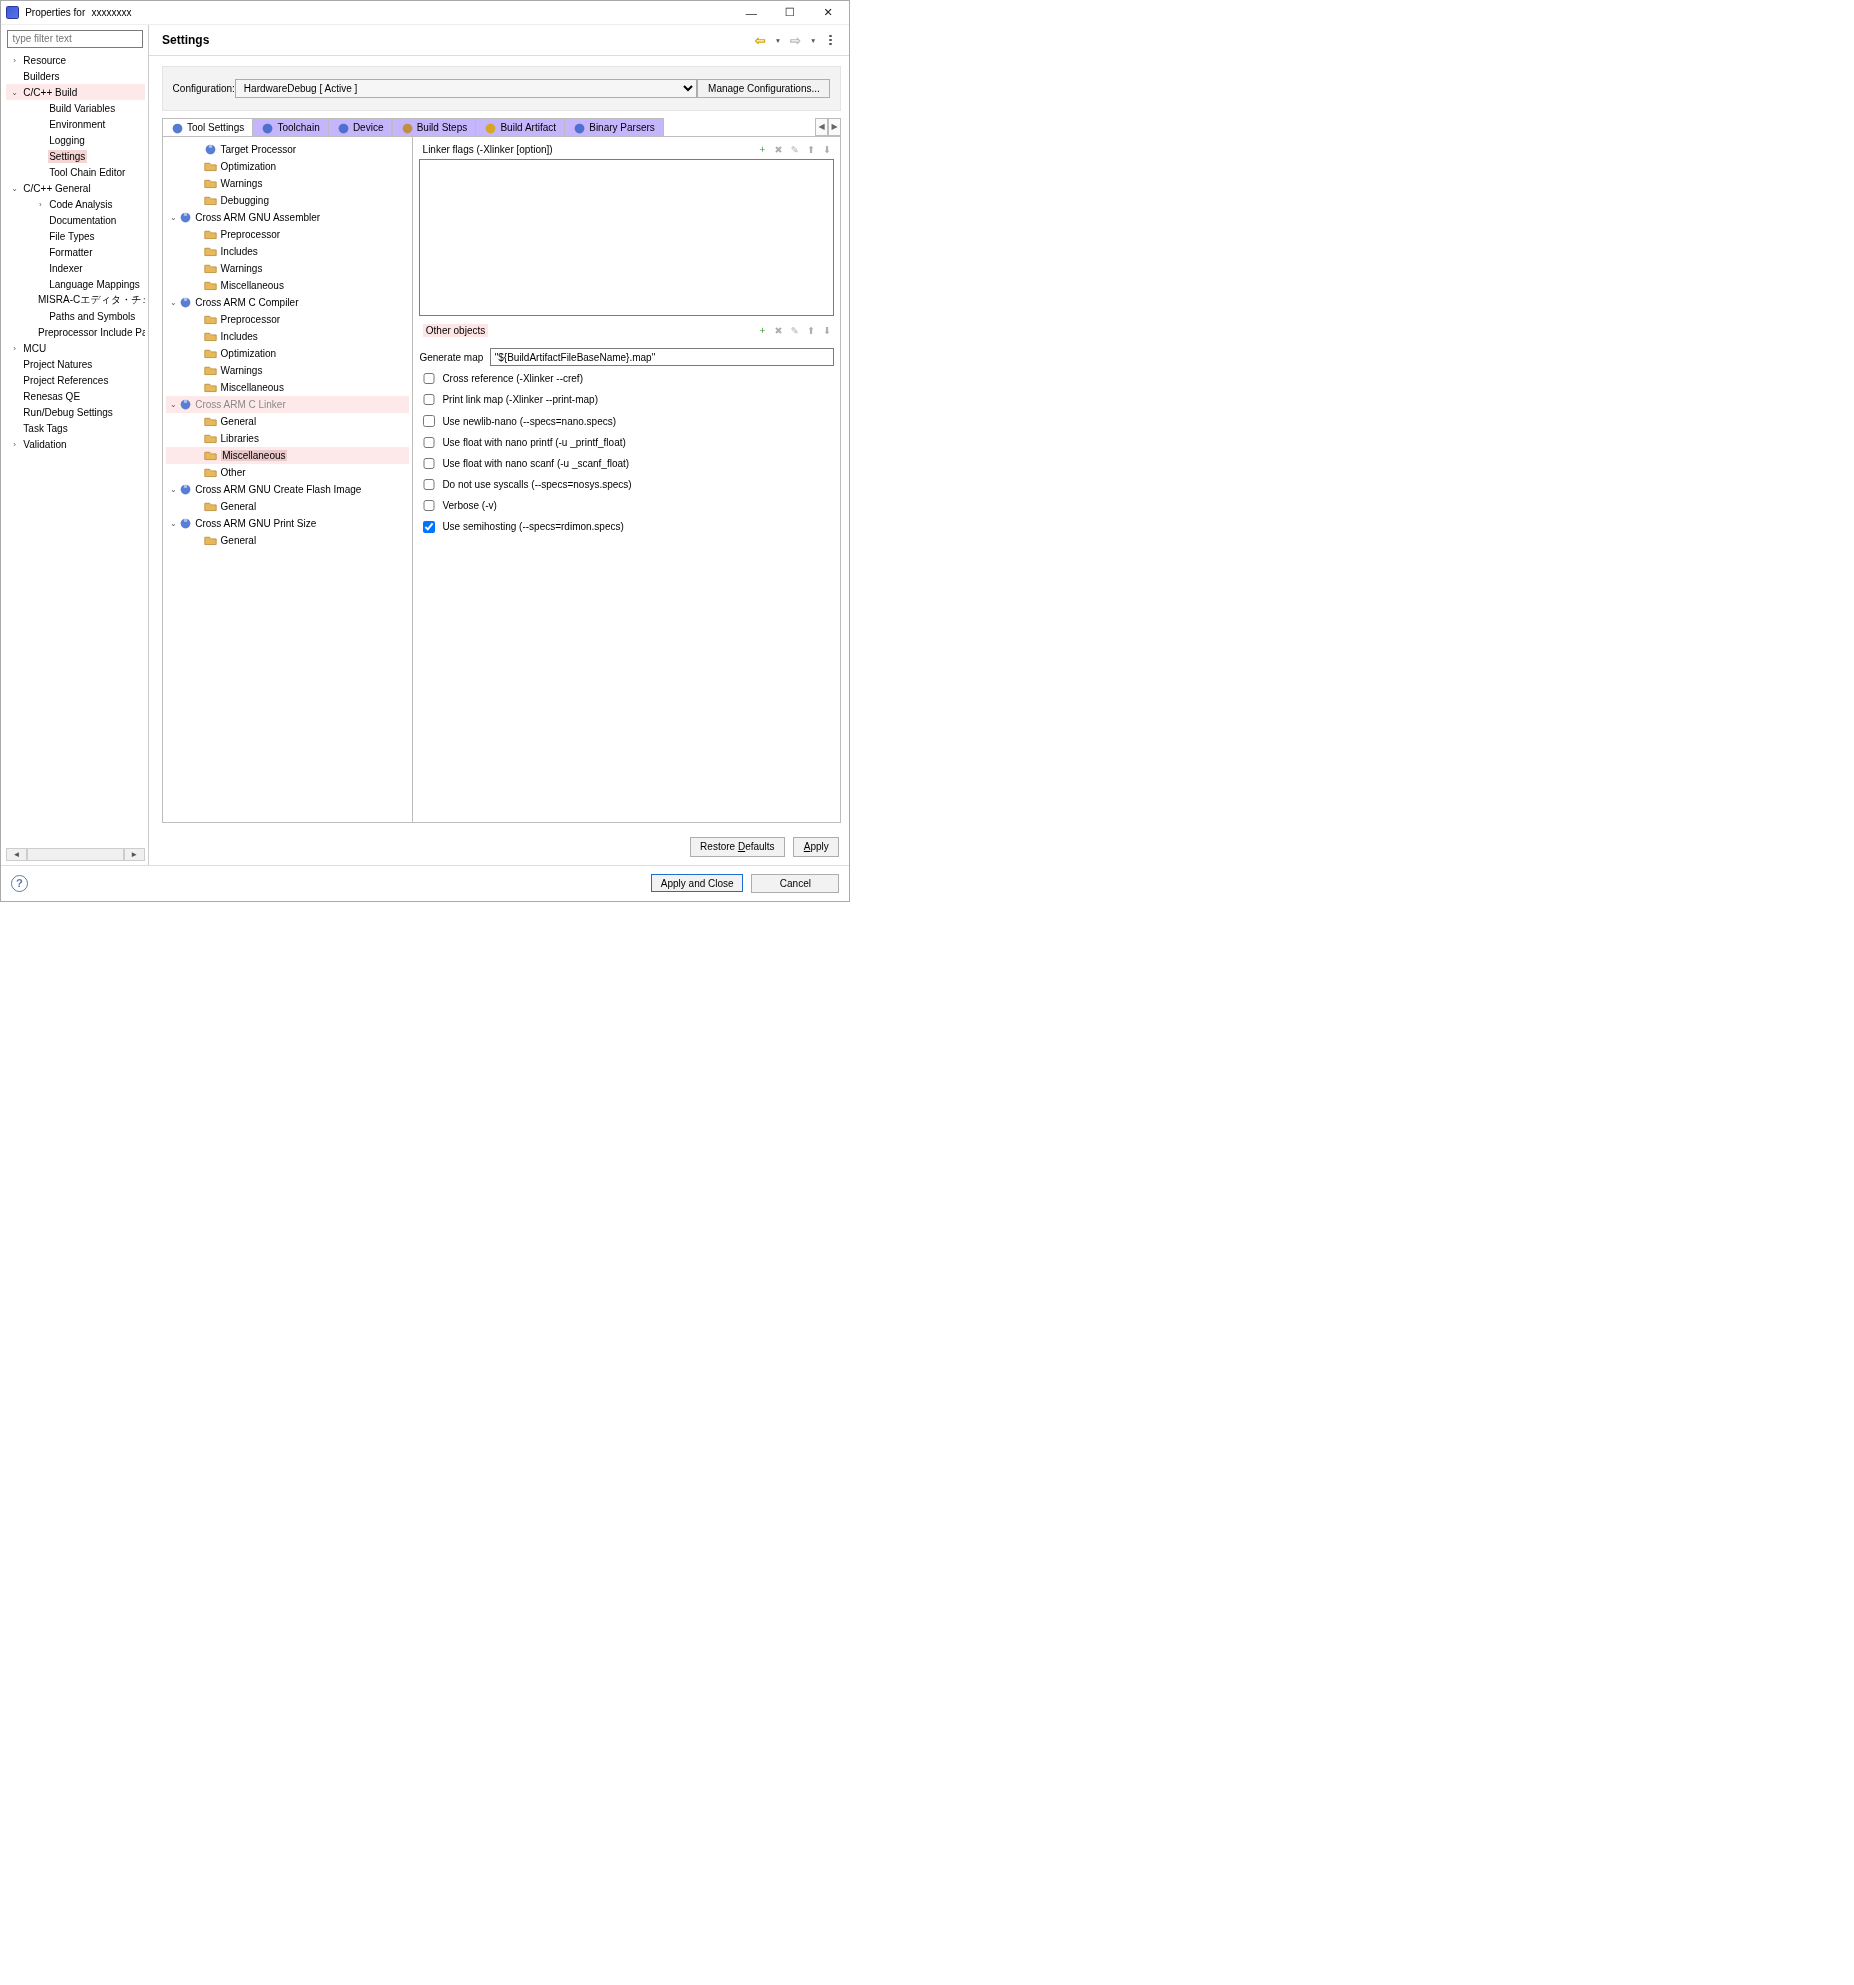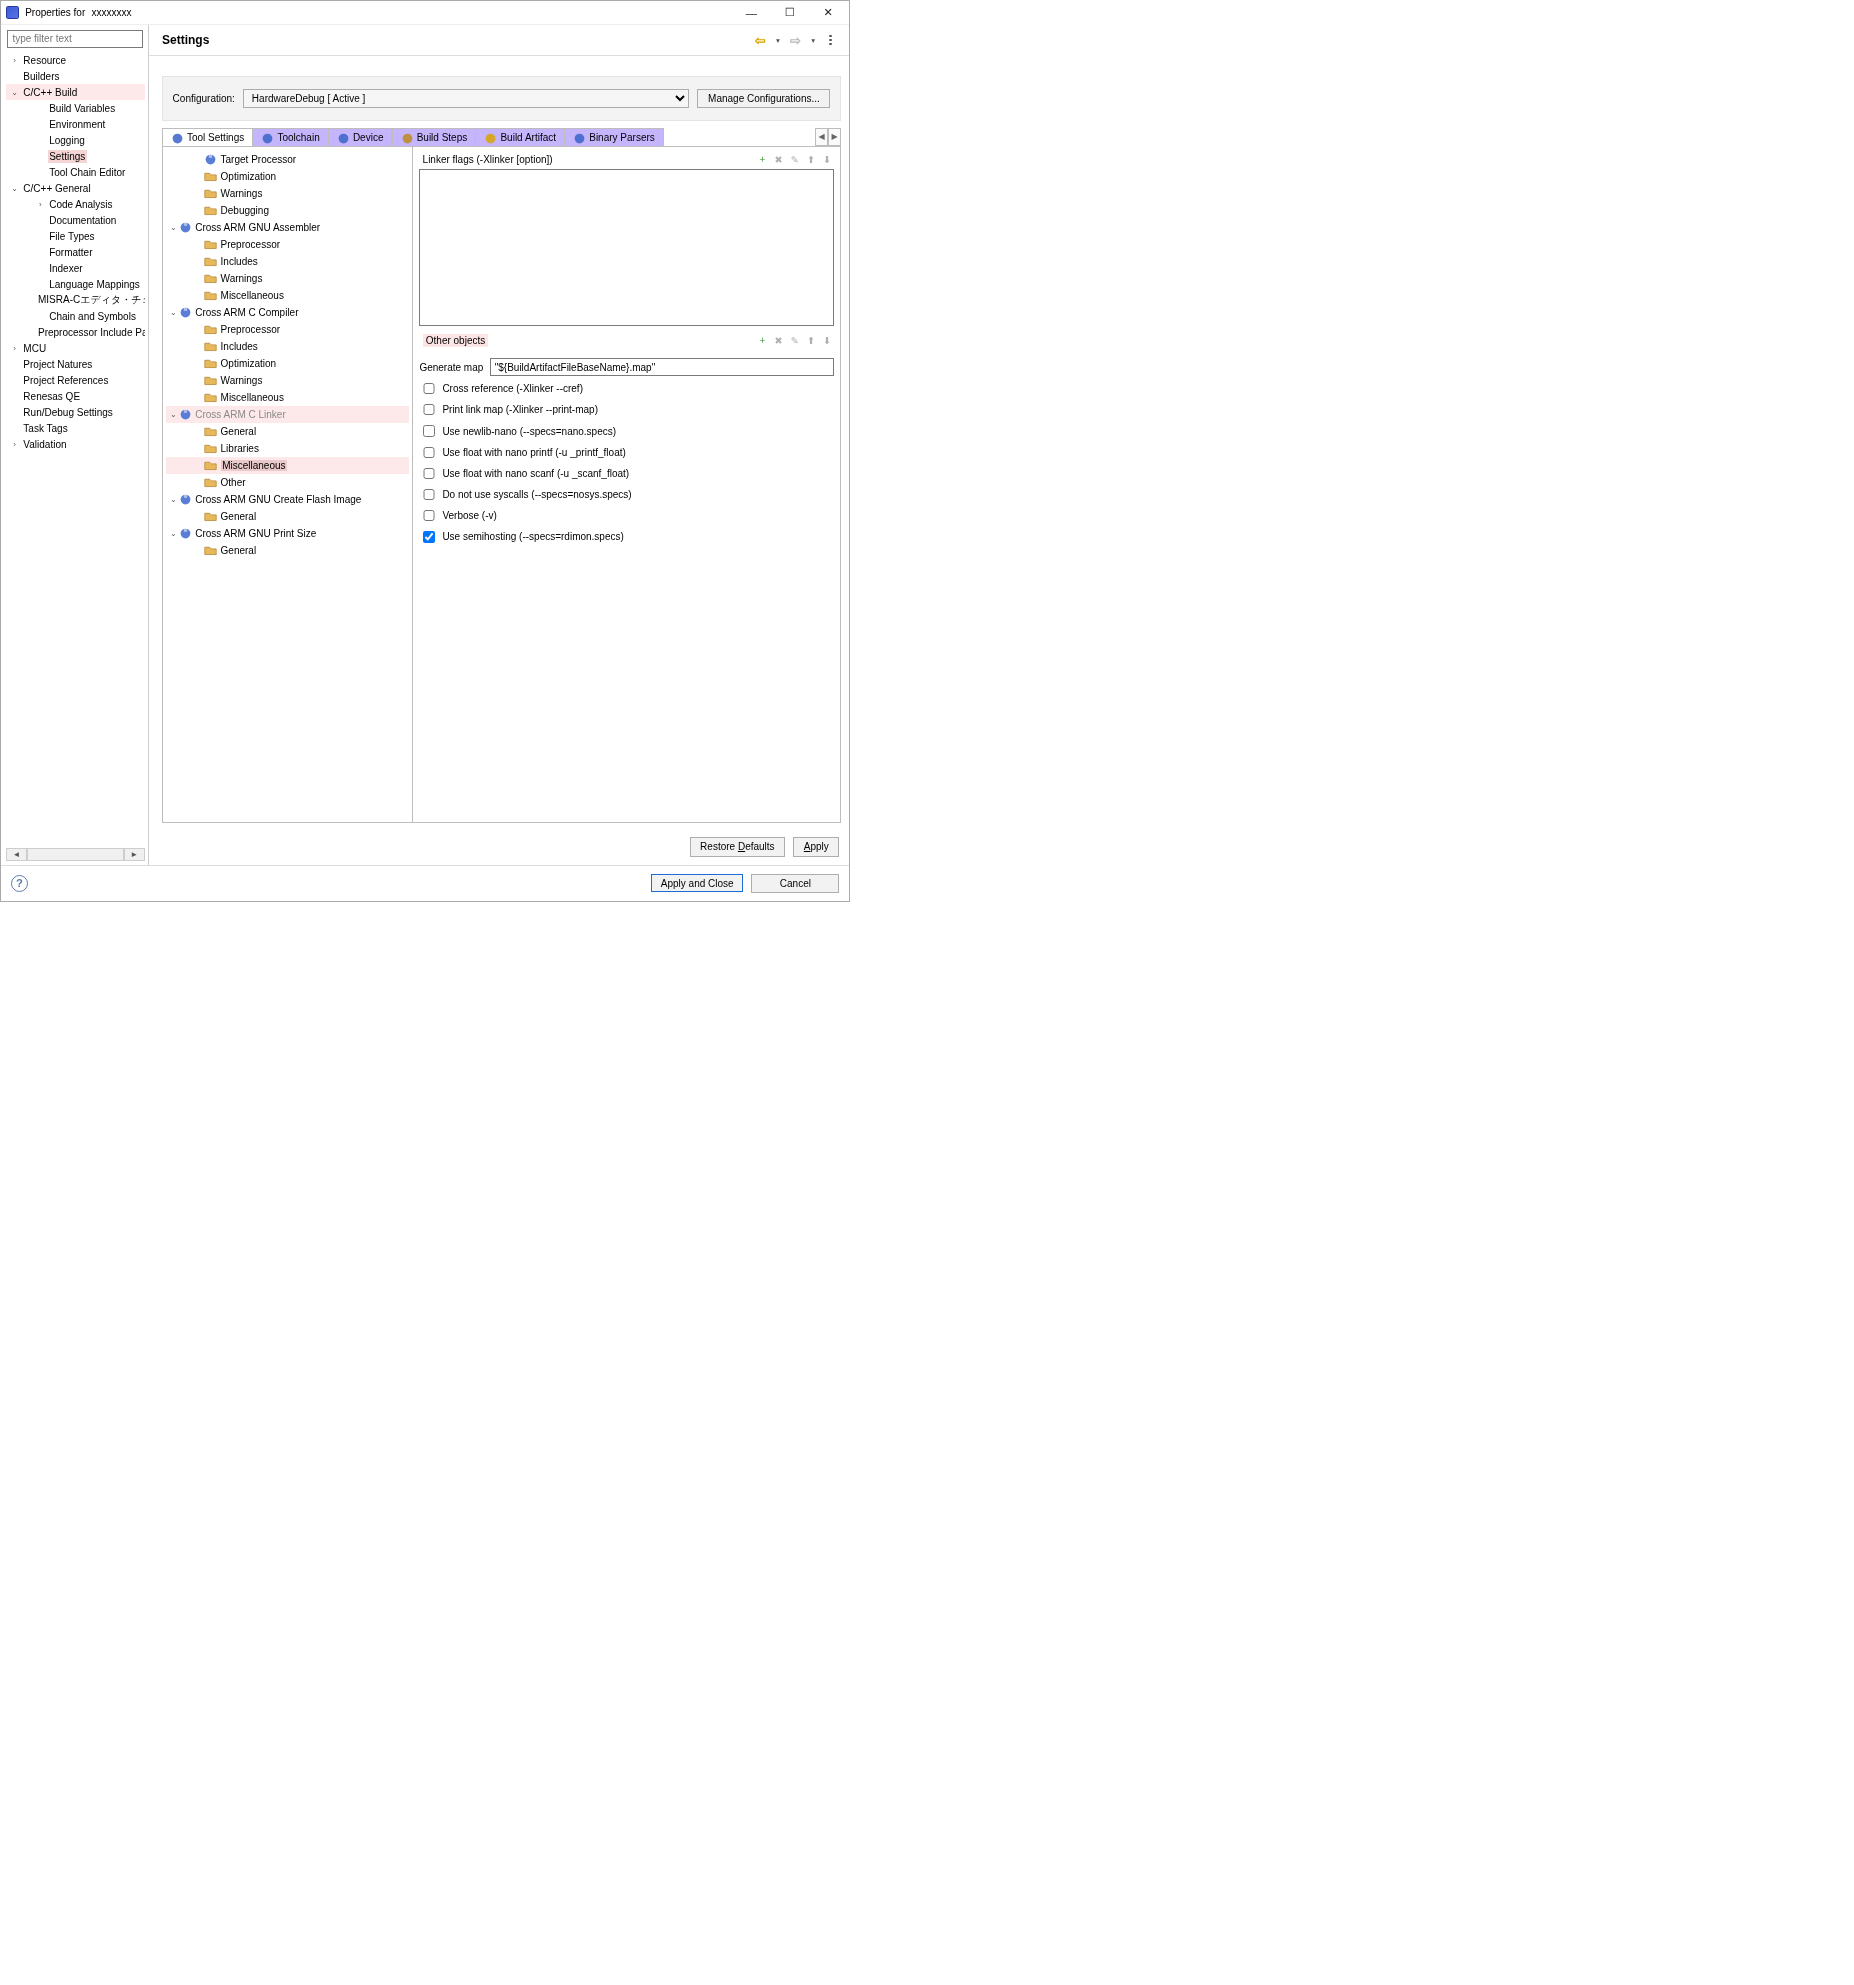--- a/index.html
+++ b/index.html
@@ -34,21 +34,21 @@
   .navtree .row.hl, .navtree .row.hl .lbl { background: #fde9e9; }
   .navtree .row.sel .lbl { background: #f5d4d4; }
   .left-scroll { height: 14.4px; display:flex; align-items:center; }
   .left-scroll .track { flex:1; height:13px; background:#f0f0f0; border:0.8px solid #cdcdcd; position:relative; }
   .left-scroll .btn { width:13.6px; height:13px; background:#f0f0f0; border:0.8px solid #cdcdcd; display:flex; align-items:center; justify-content:center; font-size:8px; color:#555;}
   
   .rightcol { flex:1; display:flex; flex-direction:column; min-width:0; }
   .headerbar { padding: 8px 11.2px 8px 13px; display:flex; align-items:center; border-bottom:0.8px solid #ddd; }
   .headerbar .title { font-weight:600; font-size:12px; flex:1; }
   .headerbar .tbicon { width:14.4px; height:14.4px; margin-left:3.2px; display:flex; align-items:center; justify-content:center; }
-  .configrow { background:#f3f3f3; border:0.8px solid #e4e4e4; margin:20px 8px 0 13px; padding:11.2px 9.6px; display:flex; align-items:center; gap:8px; }
+  .configrow { background:#f3f3f3; border:0.8px solid #e4e4e4; margin:10px 8px 0 13px; padding:11.2px 9.6px; display:flex; align-items:center; }
   .configrow select { flex:1; font-size:10px; padding:2.4px 4px; background:#f6f6f6; border:0.8px solid #acacac; }
   .btn { background:#f2f2f2; border:0.8px solid #adadad; padding:3.2px 9.6px; font-size:10px; }
   .btn.primary { border:1.6px solid #1b6fd0; padding:2.4px 8.8px; }
   
   .tabsrow { display:flex; align-items:flex-end; margin:6.4px 8px 0 13px; position:relative; }
   .tab { border:0.8px solid #bdbdbd; border-bottom:none; background:#c4b5fd; padding:3.2px 8px; display:flex; align-items:center; gap:4.8px; margin-right:-0.8px; position:relative; top:0.8px; }
   .tab.active { background:#fff; z-index:2; }
   .tabicon { width:11.2px; height:11.2px; display:inline-block; }
   .tabscroll { width:13px; height:17.6px; border:0.8px solid #bdbdbd; background:#fafafa; display:flex; align-items:center; justify-content:center; font-size:8px; color:#666; }
   
@@ -172,21 +172,21 @@
         <div class="row" style="padding-left: 29px;">
           <span class="arrow blank"></span>
           <span class="lbl">Language Mappings</span>
         </div>
         <div class="row" style="padding-left: 29px;">
           <span class="arrow blank"></span>
           <span class="lbl">MISRA-Cエディタ・チェッカ</span>
         </div>
         <div class="row" style="padding-left: 29px;">
           <span class="arrow blank"></span>
-          <span class="lbl">Chain and Symbols</span>
+          <span class="lbl">Paths and Symbols</span>
         </div>
         <div class="row" style="padding-left: 29px;">
           <span class="arrow blank"></span>
           <span class="lbl">Preprocessor Include Pat</span>
         </div>
         <div class="row" style="padding-left: 3.2px;">
           <span class="arrow">›</span>
           <span class="lbl">MCU</span>
         </div>
         <div class="row" style="padding-left: 3.2px;">

